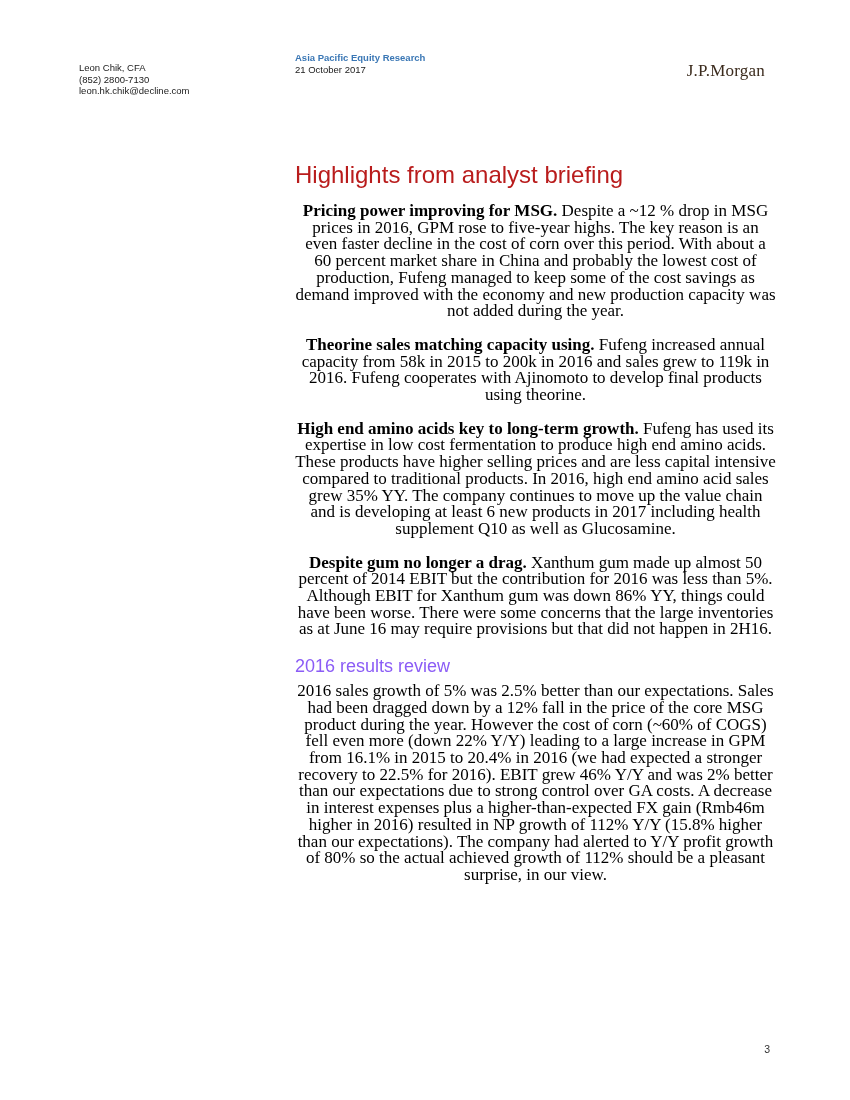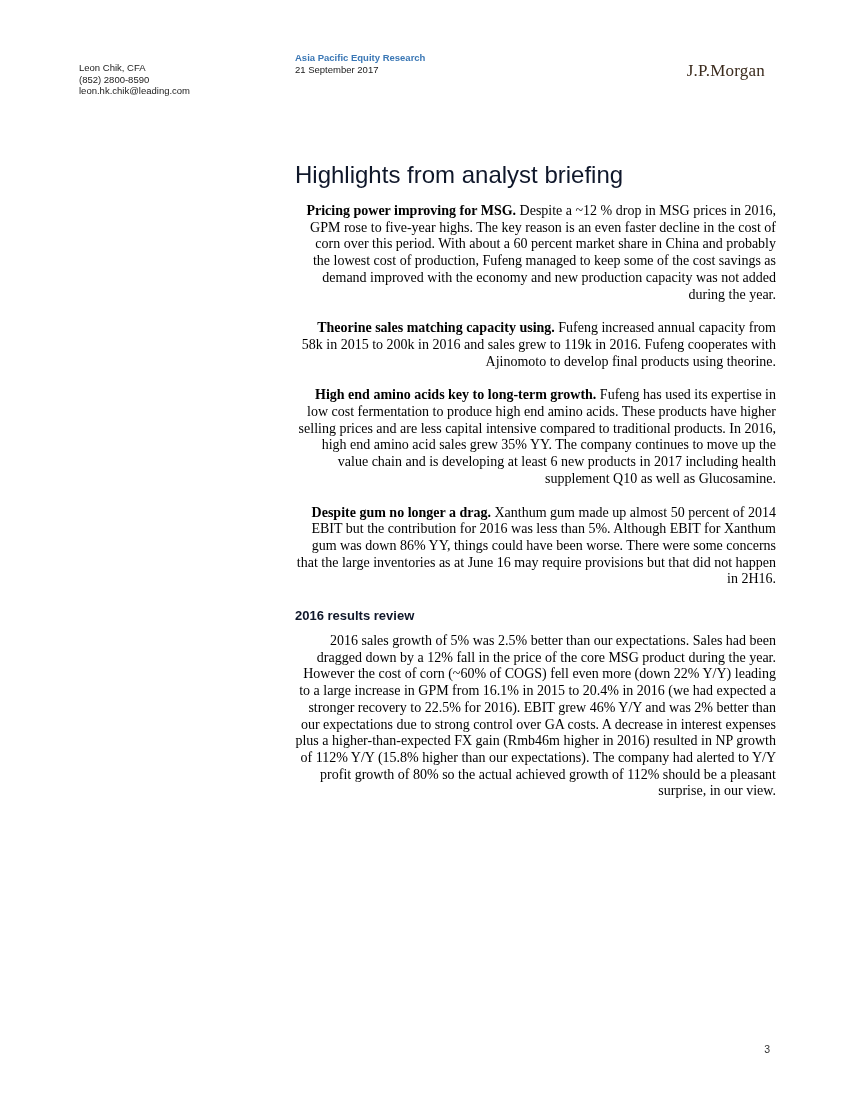--- a/index.html
+++ b/index.html
@@ -53,63 +53,63 @@
     left: 295px;
     top: 160px;
     width: 481px;
   }
   .doc-title {
     margin: 0 0 14px 0;
     font-family: "Liberation Sans", sans-serif;
     font-weight: 400;
     font-size: 24px;
     line-height: 29px;
-    color: #0f172a;
+    color: #b91c1c;
   }
   .body-para {
     margin: 0 0 17px 0;
-    font-size: 14px;
+    font-size: 17px;
     line-height: 16.7px;
     color: #000;
-    text-align: right;
+    text-align: center;
   }
   .lead { font-weight: bold; }
   .section-heading {
     margin: 18px 0 7px 0;
     font-family: "Liberation Sans", sans-serif;
-    font-weight: bold;
-    font-size: 13px;
+    font-weight: normal;
+    font-size: 18px;
     line-height: 20px;
-    color: #0f172a;
+    color: #8b5cf6;
   }
 
   
   .page-number {
     position: absolute;
     right: 80px;
     top: 1043px;
     font-family: "Liberation Sans", sans-serif;
     font-size: 10.5px;
     color: #333;
   }
 </style>
 </head>
 <body>
 
 <div class="page">
 
   <div class="analyst-block">
     <div>Leon Chik, CFA</div>
-    <div>(852) 2800-8590</div>
-    <div>leon.hk.chik@leading.com</div>
+    <div>(852) 2800-7130</div>
+    <div>leon.hk.chik@decline.com</div>
   </div>
 
   <div class="division-block">
     <div class="division-name">Asia Pacific Equity Research</div>
-    <div class="division-date">21 September 2017</div>
+    <div class="division-date">21 October 2017</div>
   </div>
 
   <div class="brand-logo">J.P.Morgan</div>
 
   <div class="main-col">
     <h1 class="doc-title">Highlights from analyst briefing</h1>
 
     <p class="body-para"><span class="lead">Pricing power improving for MSG.</span><span> Despite a ~12 % drop in MSG prices in 2016, GPM rose to five-year highs. The key reason is an even faster decline in the cost of corn over this period. With about a 60 percent market share in China and probably the lowest cost of production, Fufeng managed to keep some of the cost savings as demand improved with the economy and new production capacity was not added during the year.</span></p>
 
     <p class="body-para"><span class="lead">Theorine sales matching capacity using.</span><span> Fufeng increased annual capacity from 58k in 2015 to 200k in 2016 and sales grew to 119k in 2016. Fufeng cooperates with Ajinomoto to develop final products using theorine.</span></p>

